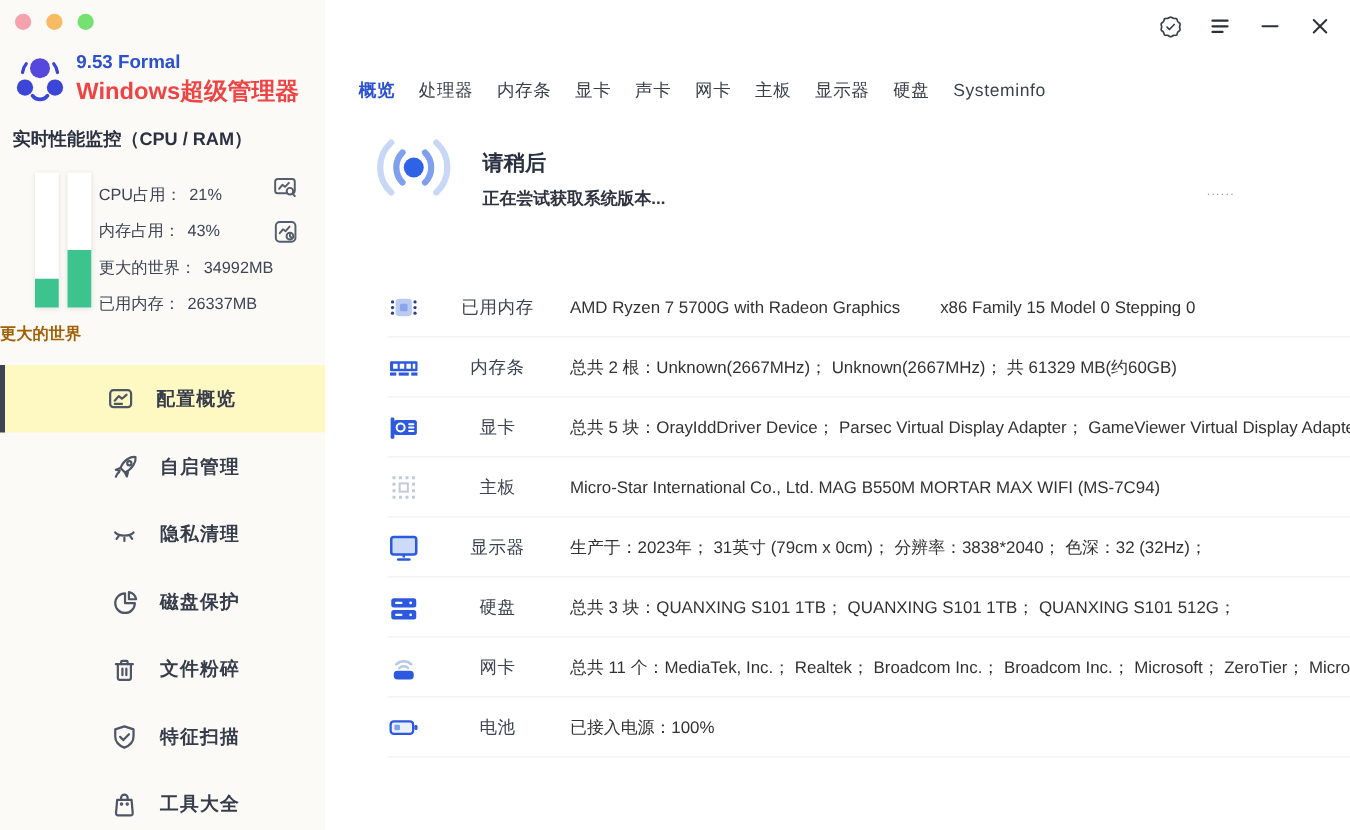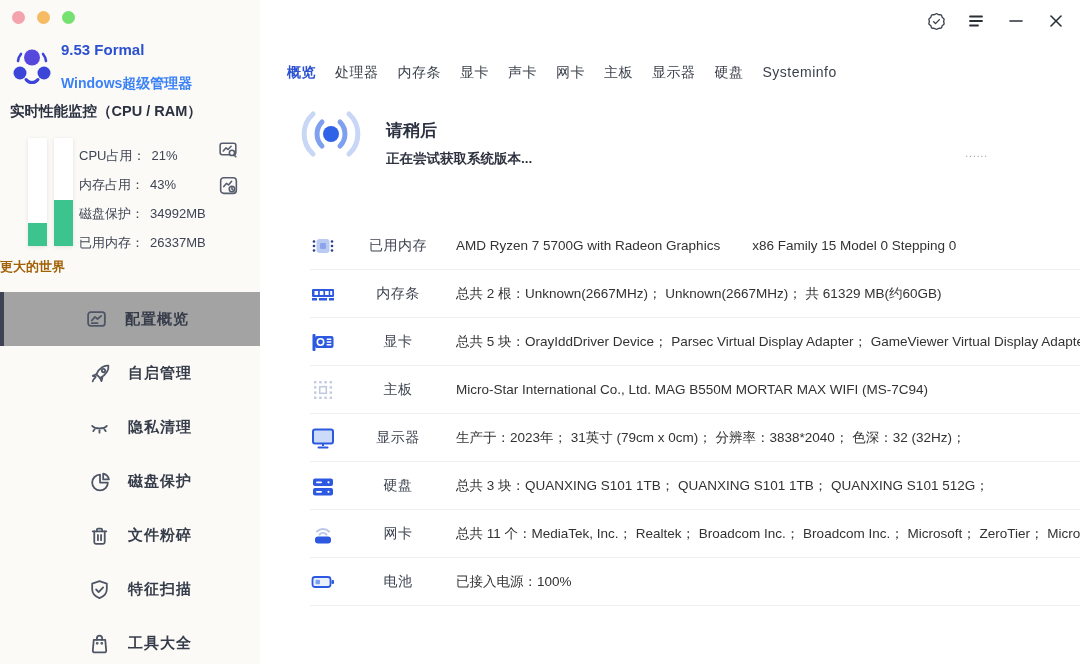--- a/index.html
+++ b/index.html
@@ -8,39 +8,39 @@
 
   .window { position:absolute; inset:0; }
 
   
   .sidebar { position:absolute; left:0; top:0; width:260px; height:664px; background:#fbfaf7; }
   .traffic { position:absolute; top:11px; left:12px; display:flex; gap:12px; }
   .dot { width:13px; height:13px; border-radius:50%; cursor:pointer; }
 
   .brand { position:absolute; top:41px; left:11px; display:flex; gap:8px; align-items:center; }
   .brand-text .version { color:#2b50d0; font-weight:700; font-size:15px; }
-  .brand-text .appname { color:#3b82f6; font-weight:700; font-size:14px; margin-top:17px; }
+  .brand-text .appname { color:#ef4444; font-weight:700; font-size:19px; margin-top:2px; }
 
   .monitor-title { position:absolute; top:102px; left:10px; font-size:14.5px; font-weight:700; color:#2b3140; }
 
   .perf { position:absolute; top:136px; left:0; width:260px; height:112px; }
   .bars { position:absolute; left:28px; top:2px; display:flex; gap:7px; }
   .bar { width:19px; height:108px; background:#fff; box-shadow:0 1px 4px rgba(0,0,0,.10); position:relative; border-radius:1px; }
   .fill { position:absolute; bottom:0; left:0; right:0; background:#3cc38e; }
   .stats { position:absolute; left:79px; top:5px; }
   .stat { height:29px; line-height:29px; font-size:13px; color:#3f4554; white-space:nowrap; }
   .stat .v { margin-left:6px; }
   .perf-icons { position:absolute; right:20px; top:3px; display:flex; flex-direction:column; gap:12px; }
   .perf-icons svg { cursor:pointer; }
 
   .world { position:absolute; top:258px; left:0; font-weight:700; font-size:13px; color:#a16207; }
 
   .menu { position:absolute; top:292px; left:0; width:260px; }
   .menu-item { height:54px; display:flex; align-items:center; padding-left:88px; gap:17px; cursor:pointer; }
-  .menu-item.active { background:#a3a3a3; border-left:4px solid #3d4354; padding-left:81px; }
+  .menu-item.active { background:#fef9c3; border-left:4px solid #3d4354; padding-left:81px; }
   .menu-label { font-size:15px; font-weight:600; color:#363c4a; letter-spacing:1px; }
 
   
   .main { position:absolute; left:260px; top:0; width:820px; height:664px; background:#fff; }
 
   .controls { position:absolute; top:9px; right:12px; display:flex; gap:16px; align-items:center; }
   .ctrl { width:24px; height:24px; display:flex; align-items:center; justify-content:center; cursor:pointer; }
 
   .tabs { position:absolute; top:64px; left:27px; display:flex; gap:19px; font-size:14px; color:#3a3f4a; }
   .tab { cursor:pointer; white-space:nowrap; letter-spacing:0.5px; }
@@ -97,21 +97,21 @@
         <div class="bar">
             <div class="fill" style="height: 21%;"></div>
           </div>
         <div class="bar">
             <div class="fill" style="height: 43%;"></div>
           </div>
       </div>
       <div class="stats">
         <div class="stat"><span>CPU占用：</span><span class="v">21%</span></div>
         <div class="stat"><span>内存占用：</span><span class="v">43%</span></div>
-        <div class="stat"><span>磁盘保护：</span><span class="v">34992MB</span></div>
+        <div class="stat"><span>更大的世界：</span><span class="v">34992MB</span></div>
         <div class="stat"><span>已用内存：</span><span class="v">26337MB</span></div>
       </div>
       <div class="perf-icons">
         <svg width="23" height="23" viewBox="0 0 22 22">
           <g fill="none" stroke="#565d6d" stroke-width="1.5" stroke-linecap="round" stroke-linejoin="round">
             <rect x="3" y="4" width="15" height="11" rx="2"></rect>
             <polyline points="6,11.5 8.5,8.5 10.5,10 13.5,7"></polyline>
             <circle cx="14.3" cy="13.3" r="2.5" fill="#fbfaf7"></circle>
             <path d="M16.2 15.2L18 17"></path>
           </g>

